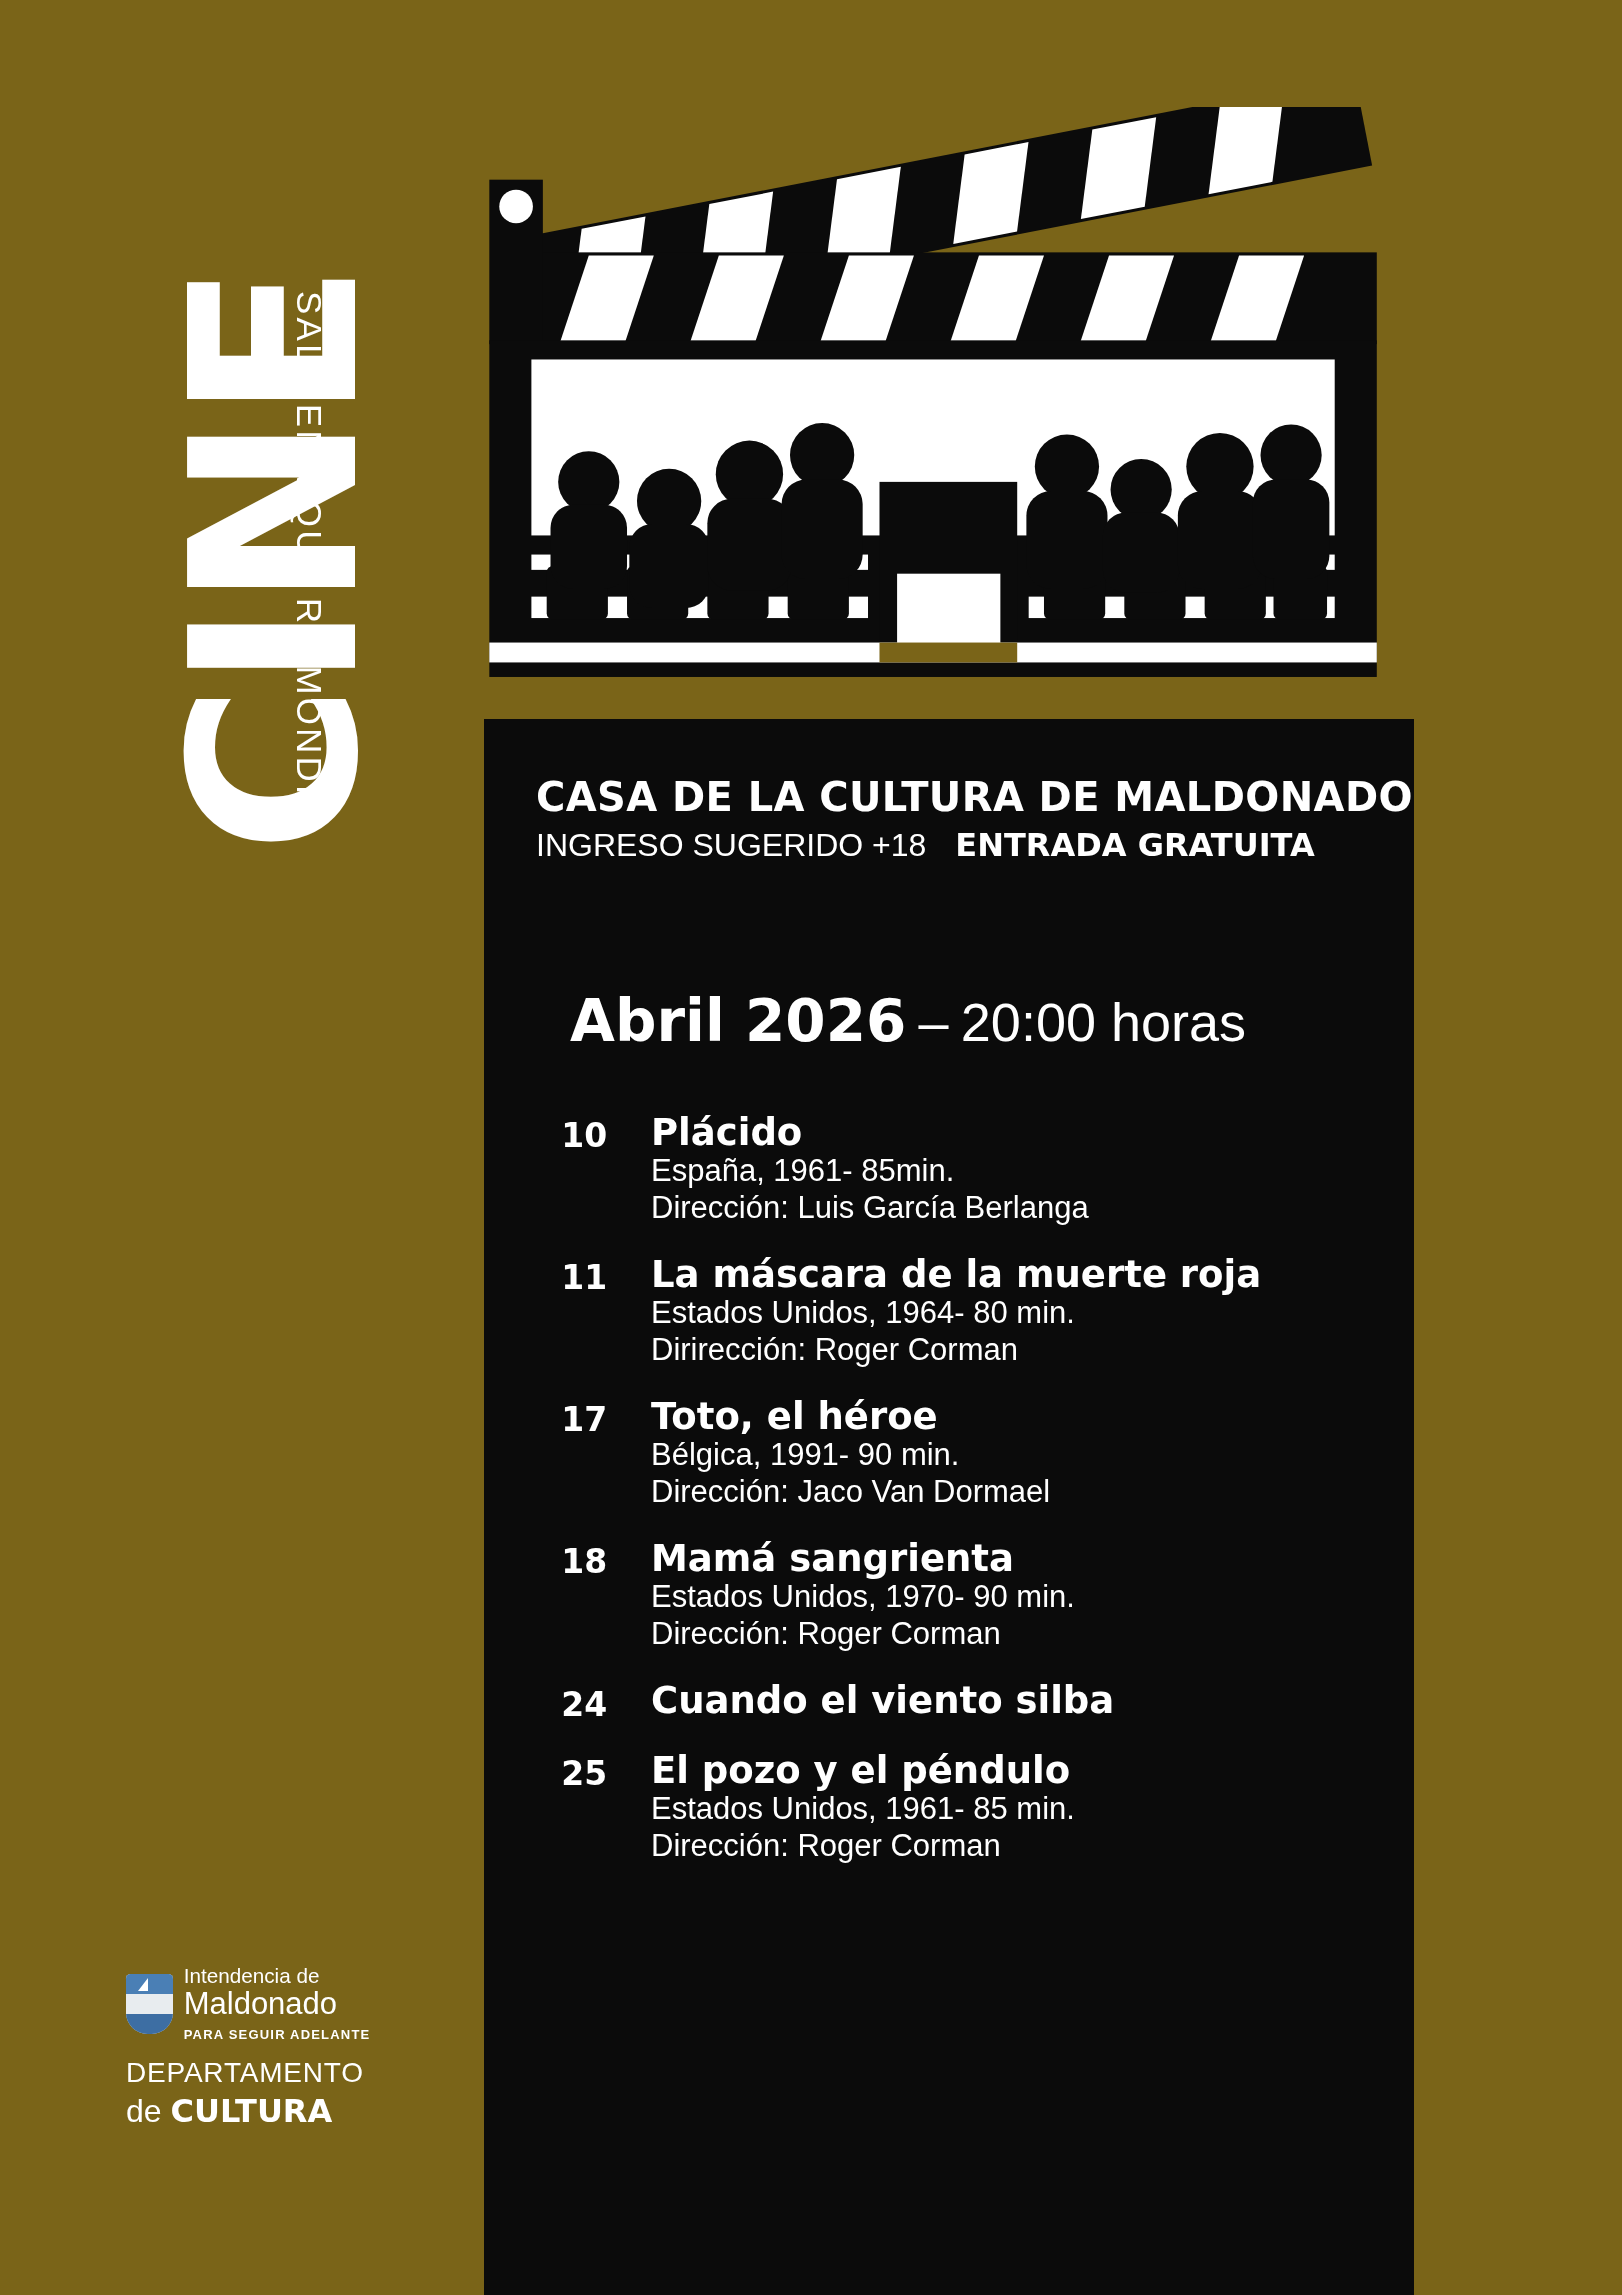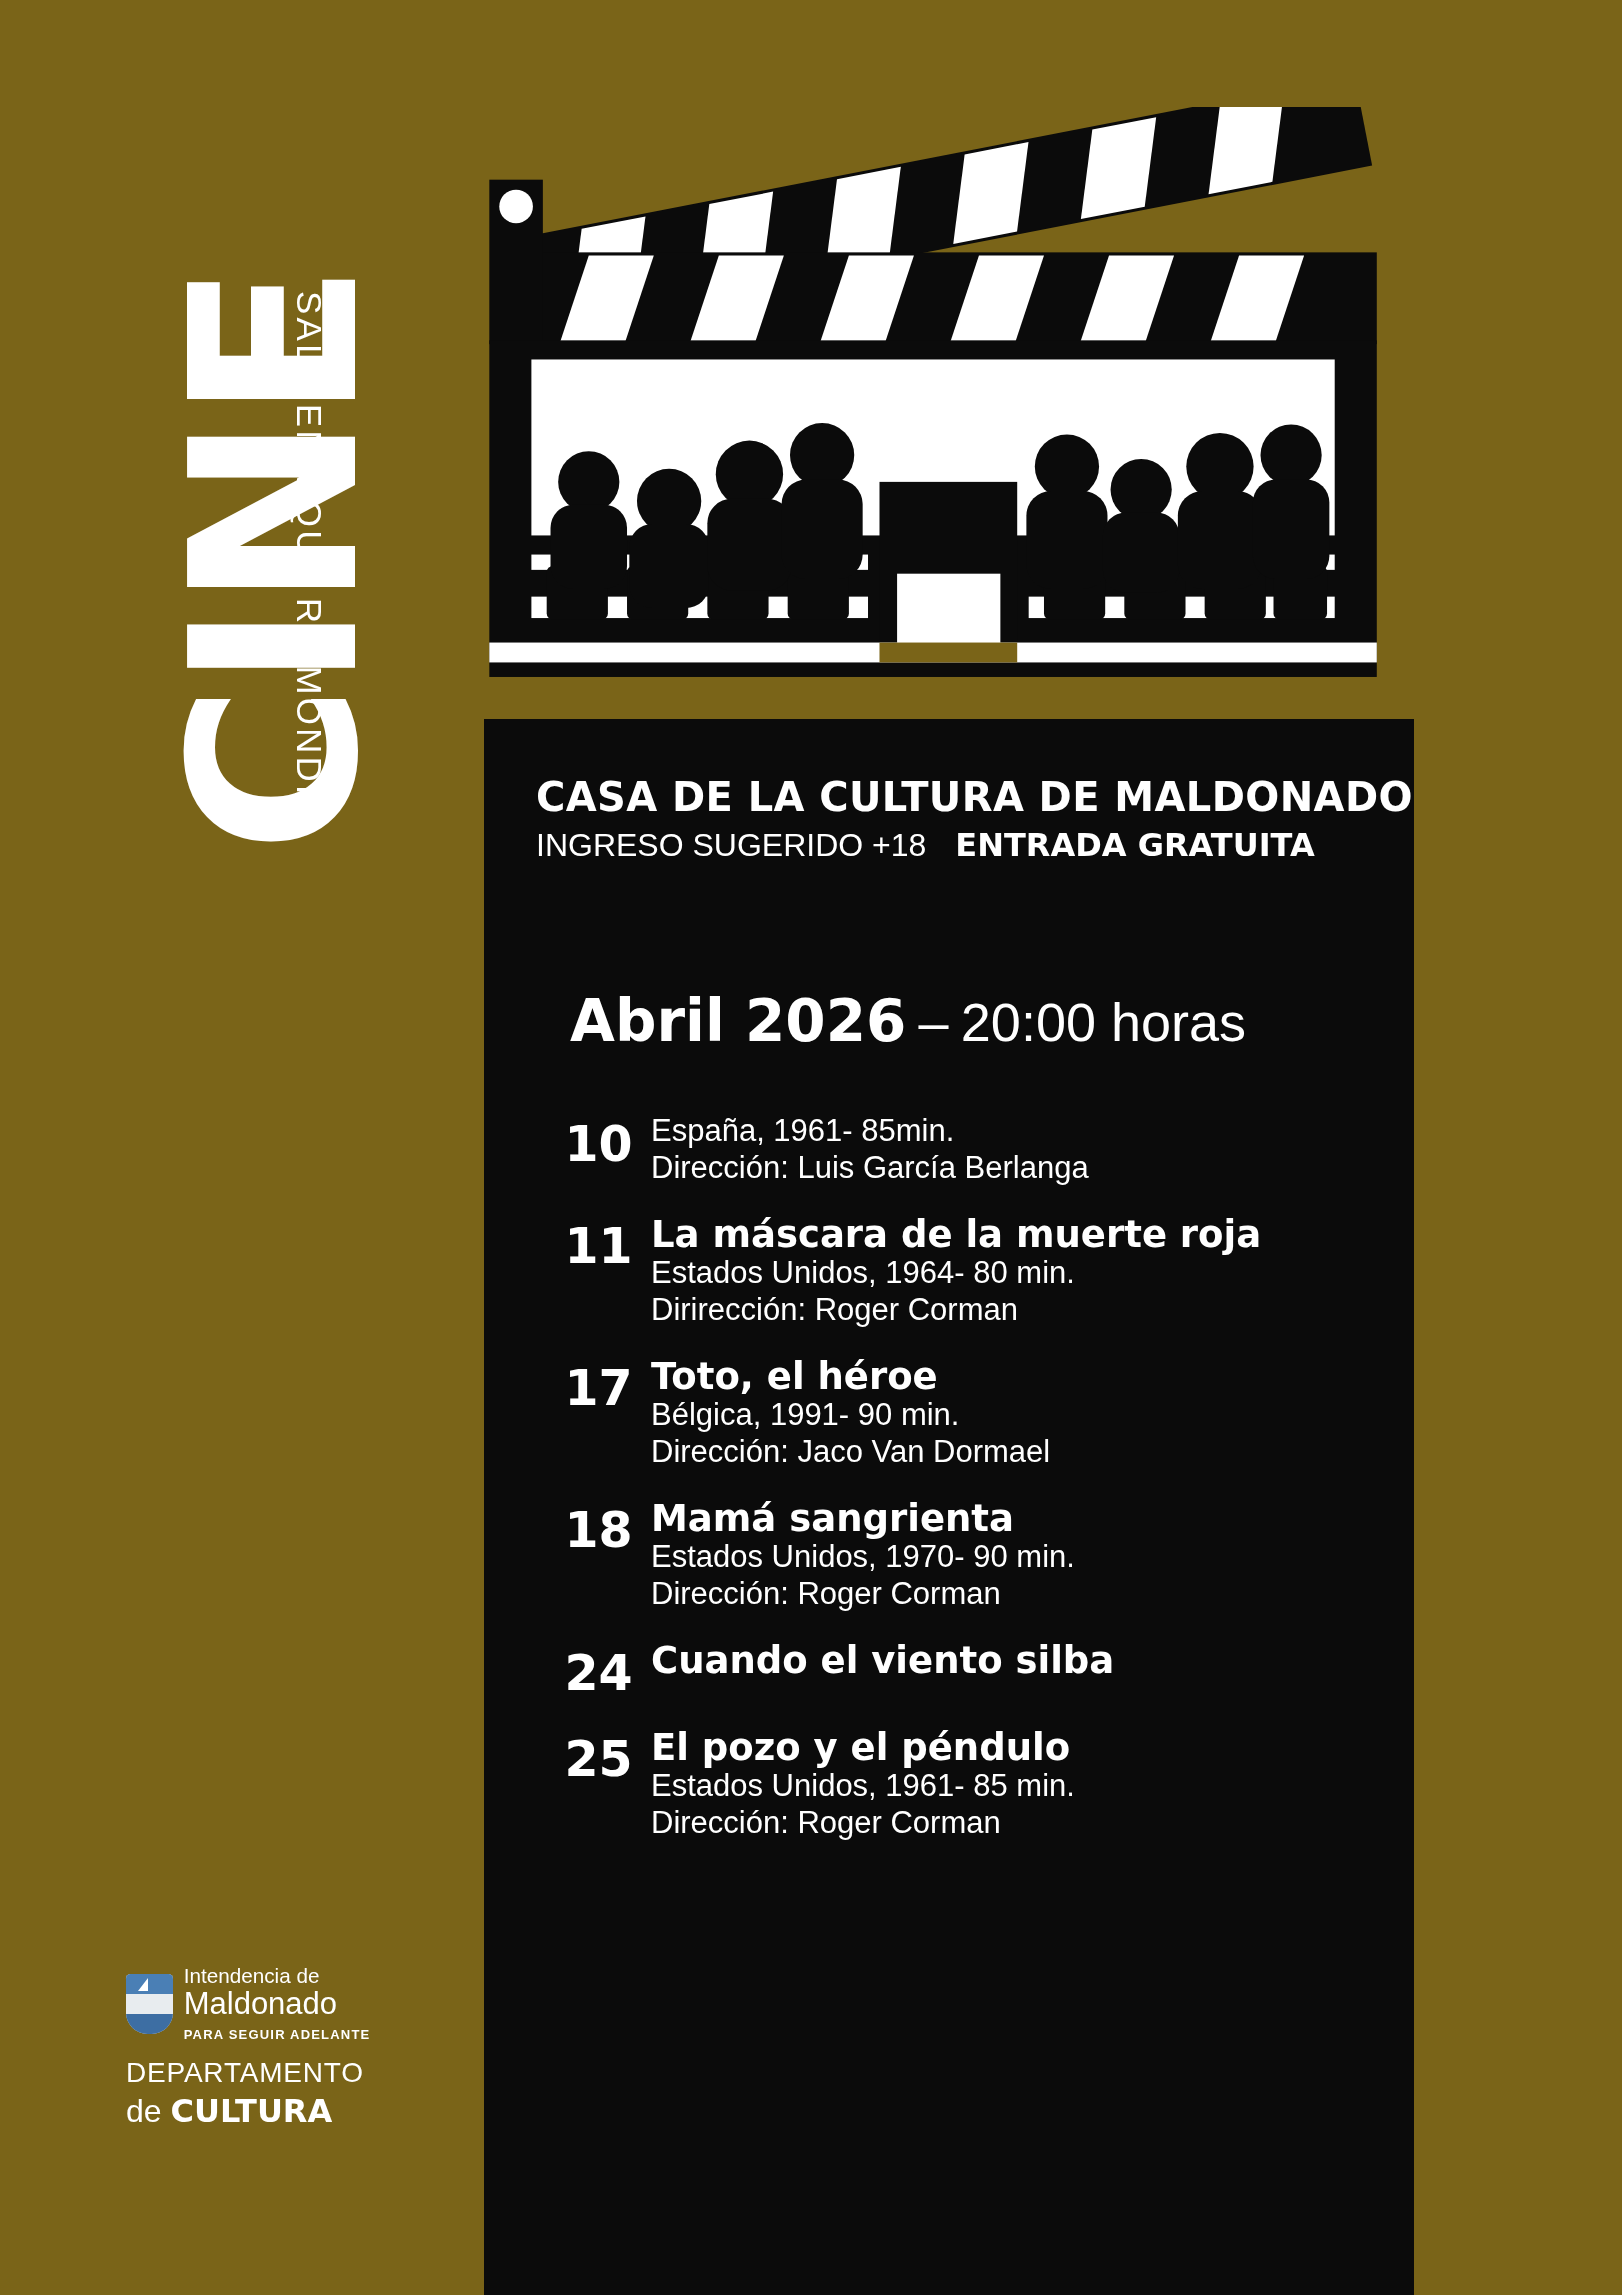--- a/index.html
+++ b/index.html
@@ -133,23 +133,23 @@
     width: 888px;
   }
   .film {
     position: relative;
     display: flex;
     align-items: flex-start;
     margin-bottom: 29px;
   }
   .film-day {
     width: 115px;
-    text-align: right;
+    text-align: center;
     padding-right: 18.4px;
-    font-size: 49px;
+    font-size: 33px;
     font-weight: bold;
     color: #ffffff;
     font-family: "DejaVu Sans", sans-serif;
     line-height: 1.05;
     padding-top: 6.1px;
   }
   .film-info { flex: 1; }
   .film-title {
     font-size: 37px;
     font-weight: bold;
@@ -317,20 +317,21 @@
     <span class="month-bold">Abril 2026</span>
     <span class="month-light">–</span>
     <span class="month-light">20:00 horas</span>
   </div>
 
   <div class="films">
 
     <div class="film">
       <div class="film-day">10</div>
       <div class="film-info">
+        <div class="film-title">Plácido</div>
         <div class="film-meta">España, 1961- 85min.</div>
         <div class="film-dir">Dirección: Luis García Berlanga</div>
       </div>
     </div>
 
     <div class="film">
       <div class="film-day">11</div>
       <div class="film-info">
         <div class="film-title">La máscara de la muerte roja</div>
         <div class="film-meta">Estados Unidos, 1964- 80 min.</div>

